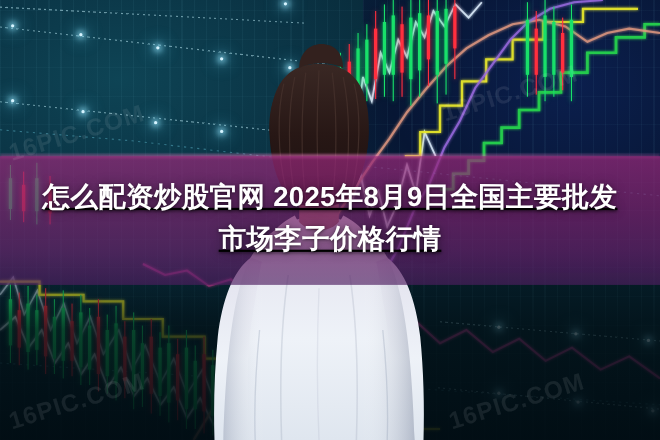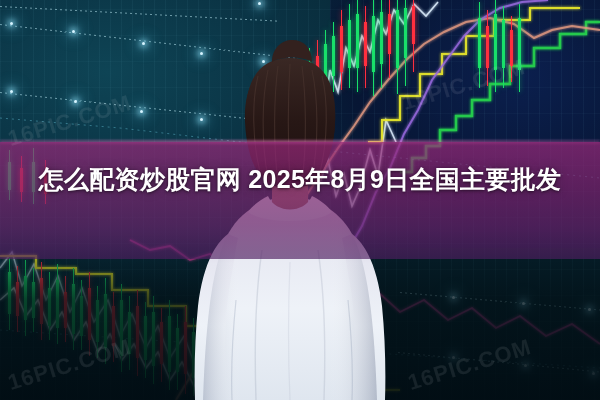--- a/index.html
+++ b/index.html
@@ -83,20 +83,21 @@
     position:absolute;left:0;top:140px;width:600px;height:4px;
     background:linear-gradient(90deg, rgba(212,96,176,.35), rgba(232,120,190,.55), rgba(200,90,170,.3));
     filter:blur(1px);
   }
 
   
   .title-wrap{
     position:absolute;left:0;top:160px;width:600px;
     text-align:center;
     z-index:40;
+    text-decoration:underline;
   }
   .title-line{
     display:block;
     color:#ffffff;
     font-weight:bold;
     font-size:25px;
     line-height:38px;
     letter-spacing:.3px;
     white-space:nowrap;
     text-shadow:0 1px 3px rgba(0,0,0,.55), 0 0 10px rgba(0,0,0,.35);
@@ -399,20 +400,21 @@
     </g>
 
     <path d="M272,62 C272,48 282,40 292,40 C304,40 312,48 312,62 C302,56 282,56 272,62 Z" fill="#33211e"></path>
   </svg>
 
   <div class="band-glow"></div>
   <div class="band"></div>
 
   <div class="title-wrap">
     <span class="title-line">怎么配资炒股官网 2025年8月9日全国主要批发</span>
+    <span class="title-line">市场李子价格行情</span>
   </div>
 
   <div class="wm wm-tl">16PIC.COM</div>
   <div class="wm wm-tr">16PIC.COM</div>
   <div class="wm wm-bl">16PIC.COM</div>
   <div class="wm wm-br">16PIC.COM</div>
 
 </div>
 
 </body></html>

